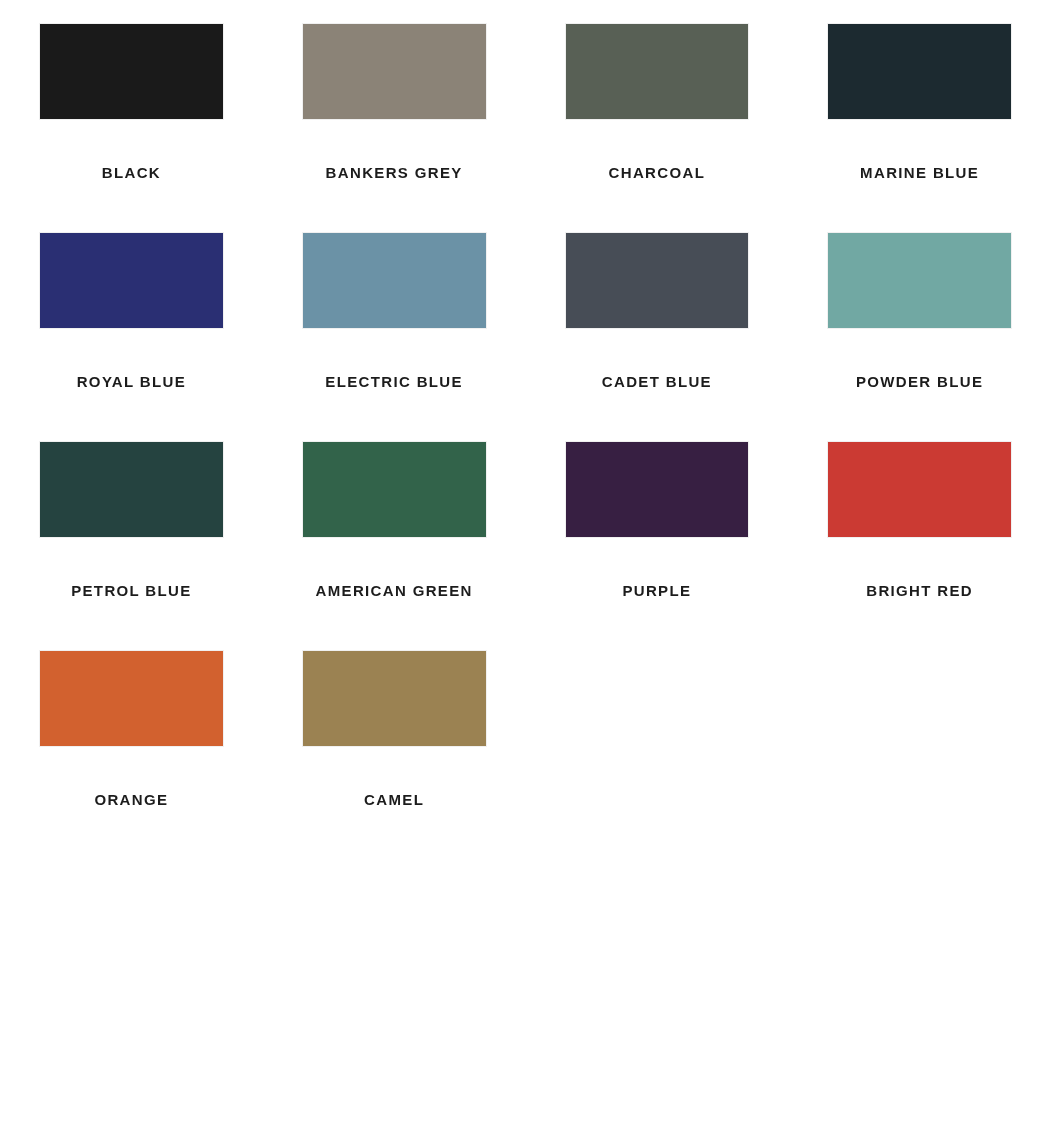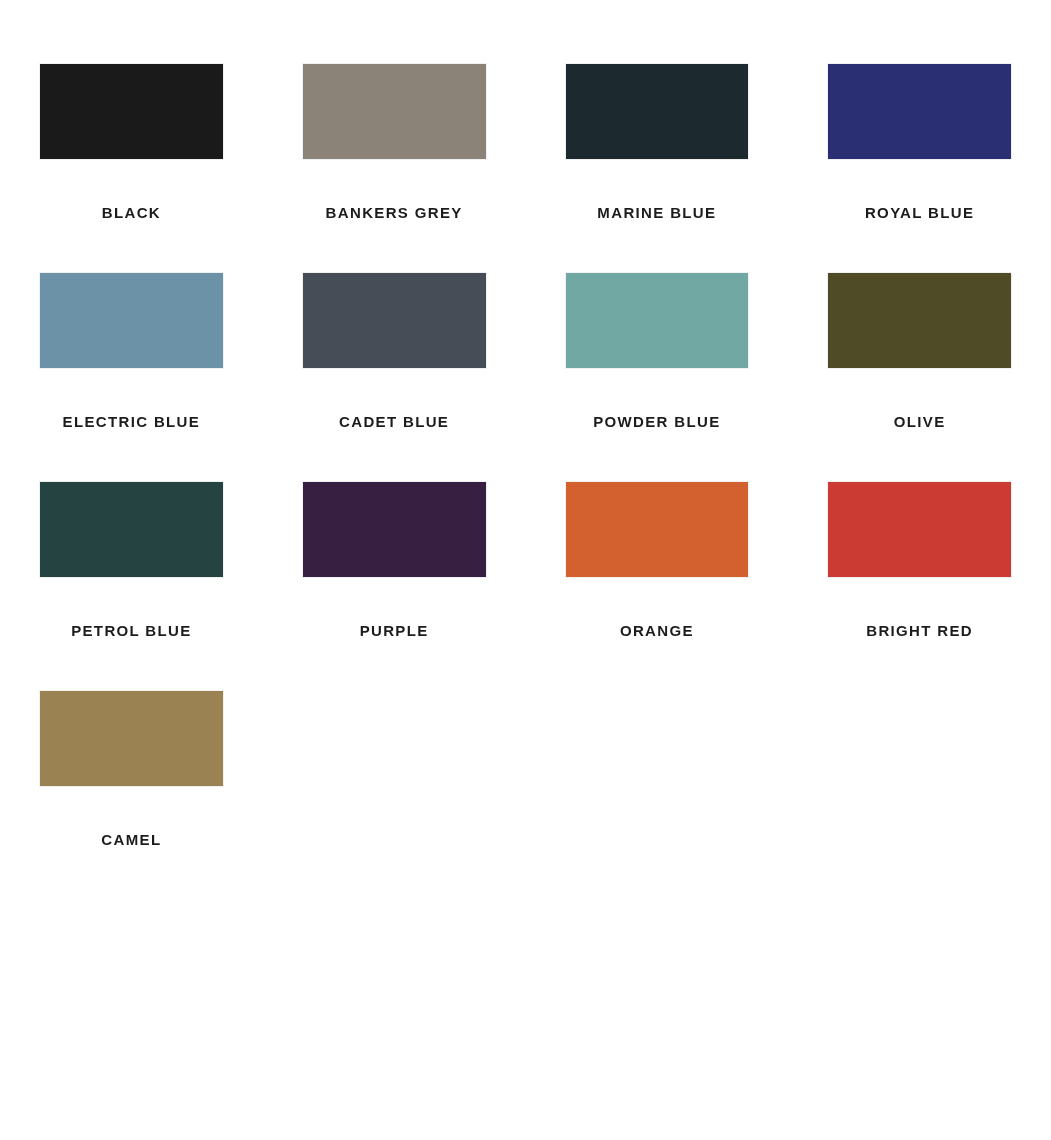--- a/index.html
+++ b/index.html
@@ -14,21 +14,21 @@
     font-family: "Liberation Sans", "DejaVu Sans", sans-serif;
     -webkit-font-smoothing: antialiased;
     overflow: hidden;
   }
   .palette {
     position: relative;
     width: 839px;
     height: 1140px;
     background: #ffffff;
     box-sizing: border-box;
-    padding: 64px 40px 45px 40px;
+    padding: 24px 40px 45px 40px;
   }
   .swatch-grid {
     display: grid;
     grid-template-columns: repeat(4, 1fr);
     grid-template-rows: repeat(5, 1fr);
     column-gap: 80px;
     row-gap: 0px;
     width: 971px;
     height: 1045px;
   }
@@ -62,57 +62,61 @@
   <div class="swatch-grid">
       <div class="swatch-cell">
         <div class="swatch-chip" style="background-color: rgb(26, 26, 26);"></div>
         <div class="swatch-label">BLACK</div>
       </div>
       <div class="swatch-cell">
         <div class="swatch-chip" style="background-color: rgb(139, 131, 119);"></div>
         <div class="swatch-label">BANKERS GREY</div>
       </div>
       <div class="swatch-cell">
+        <div class="swatch-chip" style="background-color: rgb(88, 96, 85);"></div>
+        <div class="swatch-label">CHARCOAL</div>
+      </div>
+      <div class="swatch-cell">
         <div class="swatch-chip" style="background-color: rgb(28, 42, 48);"></div>
         <div class="swatch-label">MARINE BLUE</div>
       </div>
       <div class="swatch-cell">
         <div class="swatch-chip" style="background-color: rgb(42, 47, 115);"></div>
         <div class="swatch-label">ROYAL BLUE</div>
       </div>
       <div class="swatch-cell">
         <div class="swatch-chip" style="background-color: rgb(107, 146, 166);"></div>
         <div class="swatch-label">ELECTRIC BLUE</div>
       </div>
       <div class="swatch-cell">
         <div class="swatch-chip" style="background-color: rgb(71, 77, 86);"></div>
         <div class="swatch-label">CADET BLUE</div>
       </div>
       <div class="swatch-cell">
         <div class="swatch-chip" style="background-color: rgb(113, 168, 163);"></div>
         <div class="swatch-label">POWDER BLUE</div>
       </div>
       <div class="swatch-cell">
-        <div class="swatch-chip" style="background-color: rgb(79, 75, 38);"></div>
-        <div class="swatch-label">OLIVE</div>
+        <div class="swatch-chip" style="background-color: rgb(37, 67, 64);"></div>
+        <div class="swatch-label">PETROL BLUE</div>
       </div>
       <div class="swatch-cell">
-        <div class="swatch-chip" style="background-color: rgb(37, 67, 64);"></div>
-        <div class="swatch-label">PETROL BLUE</div>
+        <div class="swatch-chip" style="background-color: rgb(50, 99, 74);"></div>
+        <div class="swatch-label">AMERICAN GREEN</div>
       </div>
       <div class="swatch-cell">
         <div class="swatch-chip" style="background-color: rgb(55, 31, 66);"></div>
         <div class="swatch-label">PURPLE</div>
       </div>
       <div class="swatch-cell">
+        <div class="swatch-chip" style="background-color: rgb(203, 58, 51);"></div>
+        <div class="swatch-label">BRIGHT RED</div>
+      </div>
+      <div class="swatch-cell">
         <div class="swatch-chip" style="background-color: rgb(210, 97, 47);"></div>
         <div class="swatch-label">ORANGE</div>
-      </div>
-      <div class="swatch-cell">
-        <div class="swatch-chip" style="background-color: rgb(203, 58, 51);"></div>
-        <div class="swatch-label">BRIGHT RED</div>
       </div>
       <div class="swatch-cell">
         <div class="swatch-chip" style="background-color: rgb(155, 130, 82);"></div>
         <div class="swatch-label">CAMEL</div>
       </div>
     </div>
 </div>
 
 </body></html>

